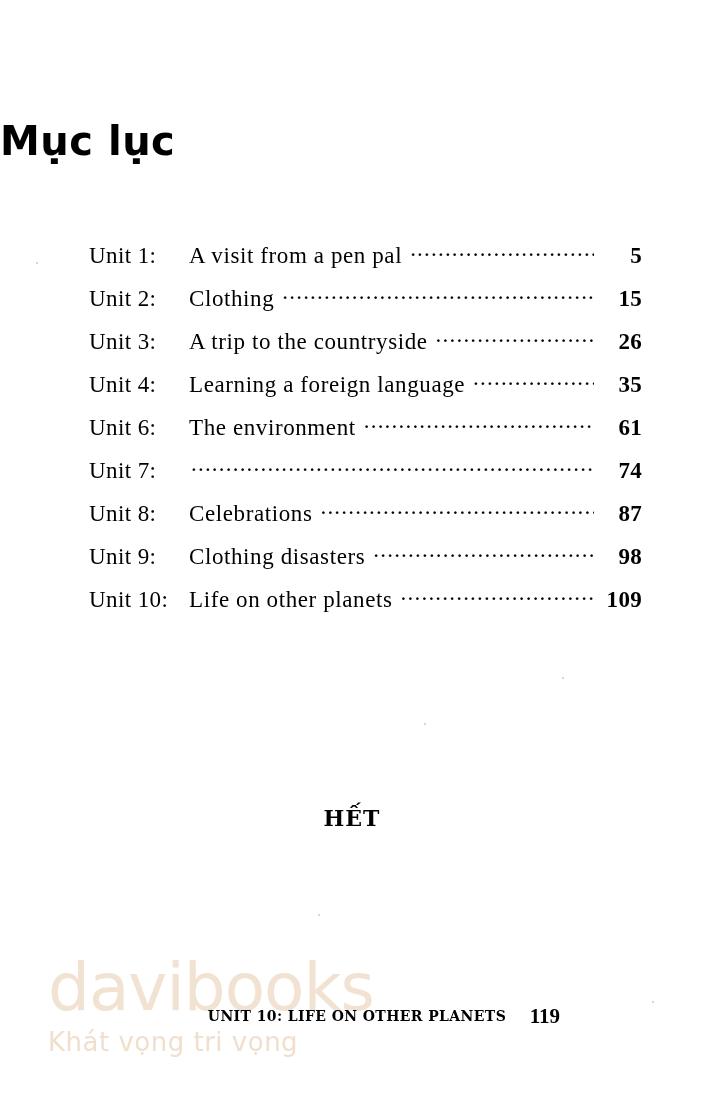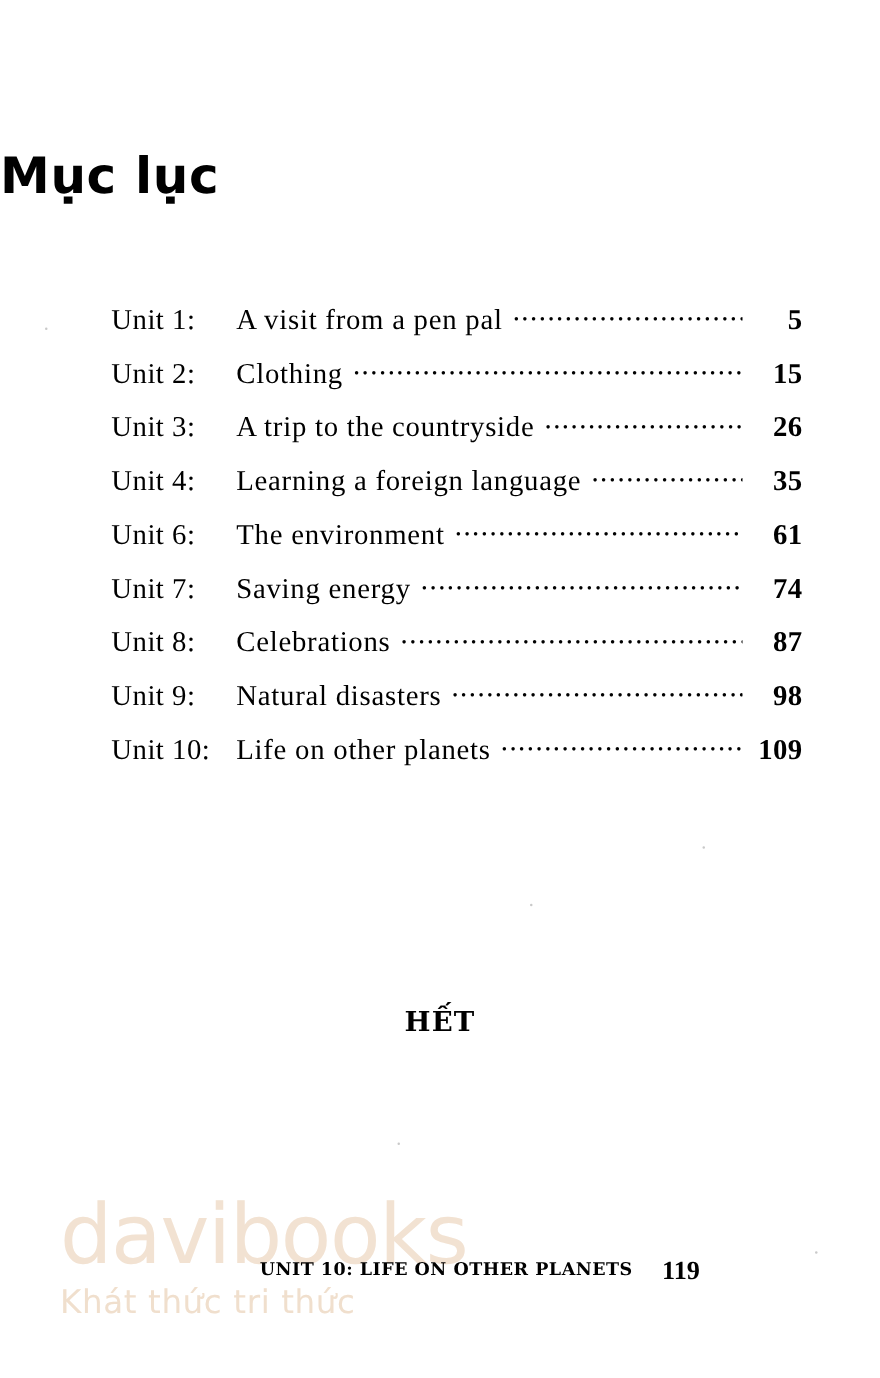--- a/index.html
+++ b/index.html
@@ -205,53 +205,52 @@
 
     <div class="toc-row">
       <span class="toc-unit">Unit 6:</span>
       <span class="toc-label">The environment</span>
       <span class="toc-dots"></span>
       <span class="toc-page">61</span>
     </div>
 
     <div class="toc-row">
       <span class="toc-unit">Unit 7:</span>
-      <span class="toc-label">Saving energy</span>
       <span class="toc-dots"></span>
       <span class="toc-page">74</span>
     </div>
 
     <div class="toc-row">
       <span class="toc-unit">Unit 8:</span>
       <span class="toc-label">Celebrations</span>
       <span class="toc-dots"></span>
       <span class="toc-page">87</span>
     </div>
 
     <div class="toc-row">
       <span class="toc-unit">Unit 9:</span>
-      <span class="toc-label">Natural disasters</span>
+      <span class="toc-label">Clothing disasters</span>
       <span class="toc-dots"></span>
       <span class="toc-page">98</span>
     </div>
 
     <div class="toc-row">
       <span class="toc-unit">Unit 10:</span>
       <span class="toc-label">Life on other planets</span>
       <span class="toc-dots"></span>
       <span class="toc-page">109</span>
     </div>
 
   </div>
 
   <div class="end-word">HẾT</div>
 
   <div class="watermark">
     <div class="watermark-main">davibooks</div>
-    <div class="watermark-sub">Khát thức tri thức</div>
+    <div class="watermark-sub">Khát vọng tri vọng</div>
   </div>
 
   <div class="footer">
     <div class="footer-title">UNIT 10: LIFE ON OTHER PLANETS</div>
     <div class="footer-pageno">119</div>
   </div>
 
   <div class="speck" style="left:36px; top:262px;"></div>
   <div class="speck" style="left:562px; top:677px;"></div>
   <div class="speck" style="left:424px; top:723px;"></div>

